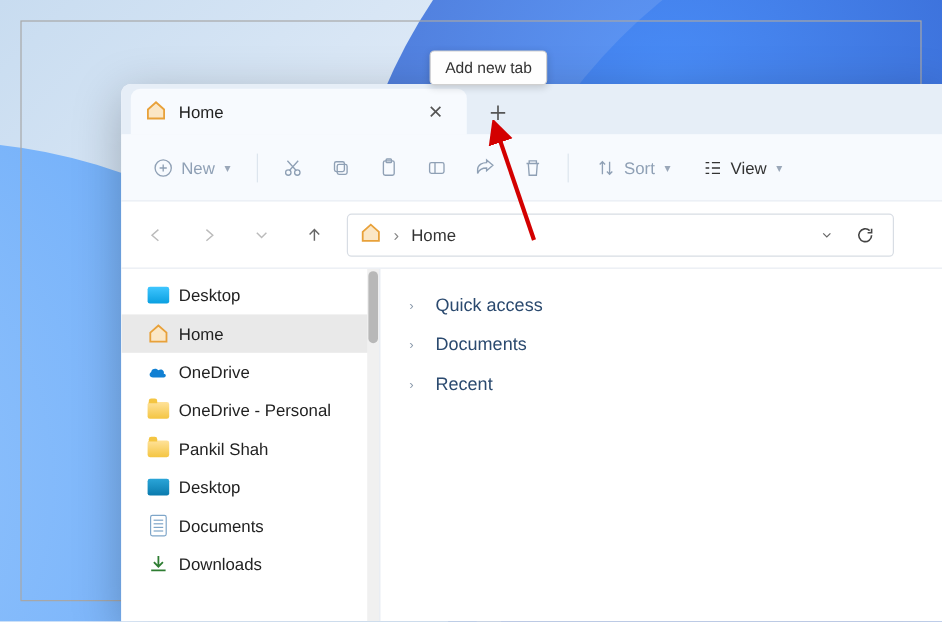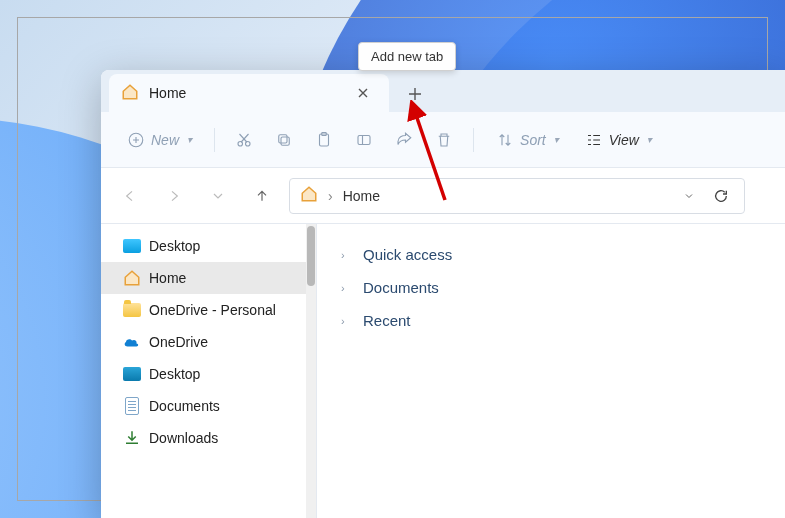--- a/index.html
+++ b/index.html
@@ -36,21 +36,21 @@
     position: absolute; top: 42px; left: 358px;
     background: #fefefe; border: 1px solid #d0d0d0; border-radius: 4px;
     padding: 6px 12px; font-size: 13px; color: #333;
     box-shadow: 0 2px 6px rgba(0,0,0,0.15); z-index: 100;
   }
 
   
   .arrow-annot { position: absolute; top: 100px; left: 365px; z-index: 99; pointer-events: none; }
 
   
-  .toolbar { height: 56px; background: #f7fafe; border-bottom: 1px solid #e4e9f0; display:flex; align-items:center; padding: 0 16px; gap: 6px; color: #a8b3c2; font-style: italic; }
+  .toolbar { height: 56px; background: #f7fafe; border-bottom: 1px solid #e4e9f0; display:flex; align-items:center; padding: 0 16px; gap: 6px; color: #a8b3c2; }
   .tbtn { height: 36px; padding: 0 10px; display:flex; align-items:center; gap:6px; border-radius:4px; font-size: 14px; color:#8fa0b5; cursor:pointer; }
   .tbtn svg { width: 18px; height: 18px; stroke: currentColor; fill: none; stroke-width: 1.5; }
   .tbtn.icononly { padding: 0 8px; }
   .sep { width: 1px; height: 24px; background: #dde5ee; margin: 0 6px; }
   .tbtn.dark { color: #333; }
   .chev { font-size: 10px; color: #9aa7b8; margin-left: 2px; }
 
   
   .navrow { height: 56px; display:flex; align-items:center; padding: 0 12px; gap: 10px; border-bottom: 1px solid #e4e9f0; background:#fff; }
   .navbtn { width: 34px; height: 34px; display:flex; align-items:center; justify-content:center; color:#666; cursor:pointer; border-radius:4px; }
@@ -250,32 +250,38 @@
       </div>
       <div class="sbitem selected">
         <span class="sbico home-ico">
             <svg width="18" height="18" viewBox="0 0 24 24" fill="#fbe7c6" stroke-width="2">
               <path d="M3 11 L12 3 L21 11 V21 H3 Z"></path>
             </svg>
           </span>
         <span>Home</span>
       </div>
       <div class="sbitem">
-        <span class="sbico">
-            <span class="folder"></span>
-          </span>
-        <span>OneDrive - Personal</span>
-      </div>
-      <div class="sbitem">
         <span class="sbico onedrive-ico">
             <svg width="20" height="14" viewBox="0 0 24 16">
               <path d="M6 14 C2 14 1 10 4 8 C4 4 10 3 12 6 C15 4 19 6 18 10 C21 10 21 14 18 14 Z"></path>
             </svg>
           </span>
         <span>OneDrive</span>
+      </div>
+      <div class="sbitem">
+        <span class="sbico">
+            <span class="folder"></span>
+          </span>
+        <span>OneDrive - Personal</span>
+      </div>
+      <div class="sbitem">
+        <span class="sbico">
+            <span class="folder"></span>
+          </span>
+        <span>Pankil Shah</span>
       </div>
       <div class="sbitem">
         <span class="sbico">
             <span class="desktop-ico dark"></span>
           </span>
         <span>Desktop</span>
       </div>
       <div class="sbitem">
         <span class="sbico">
             <span class="doc-ico"></span>

